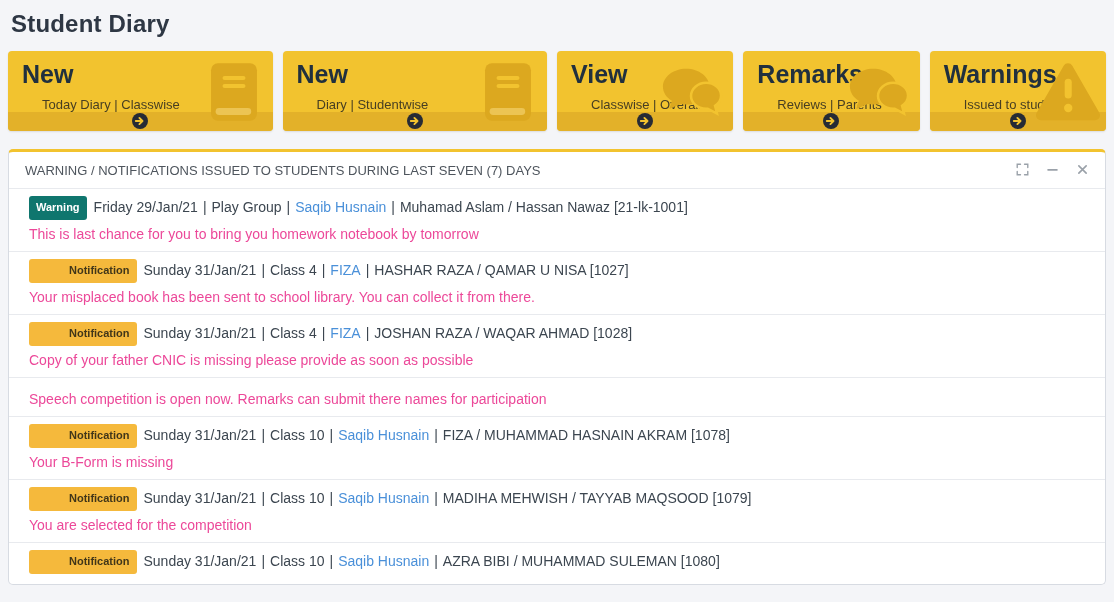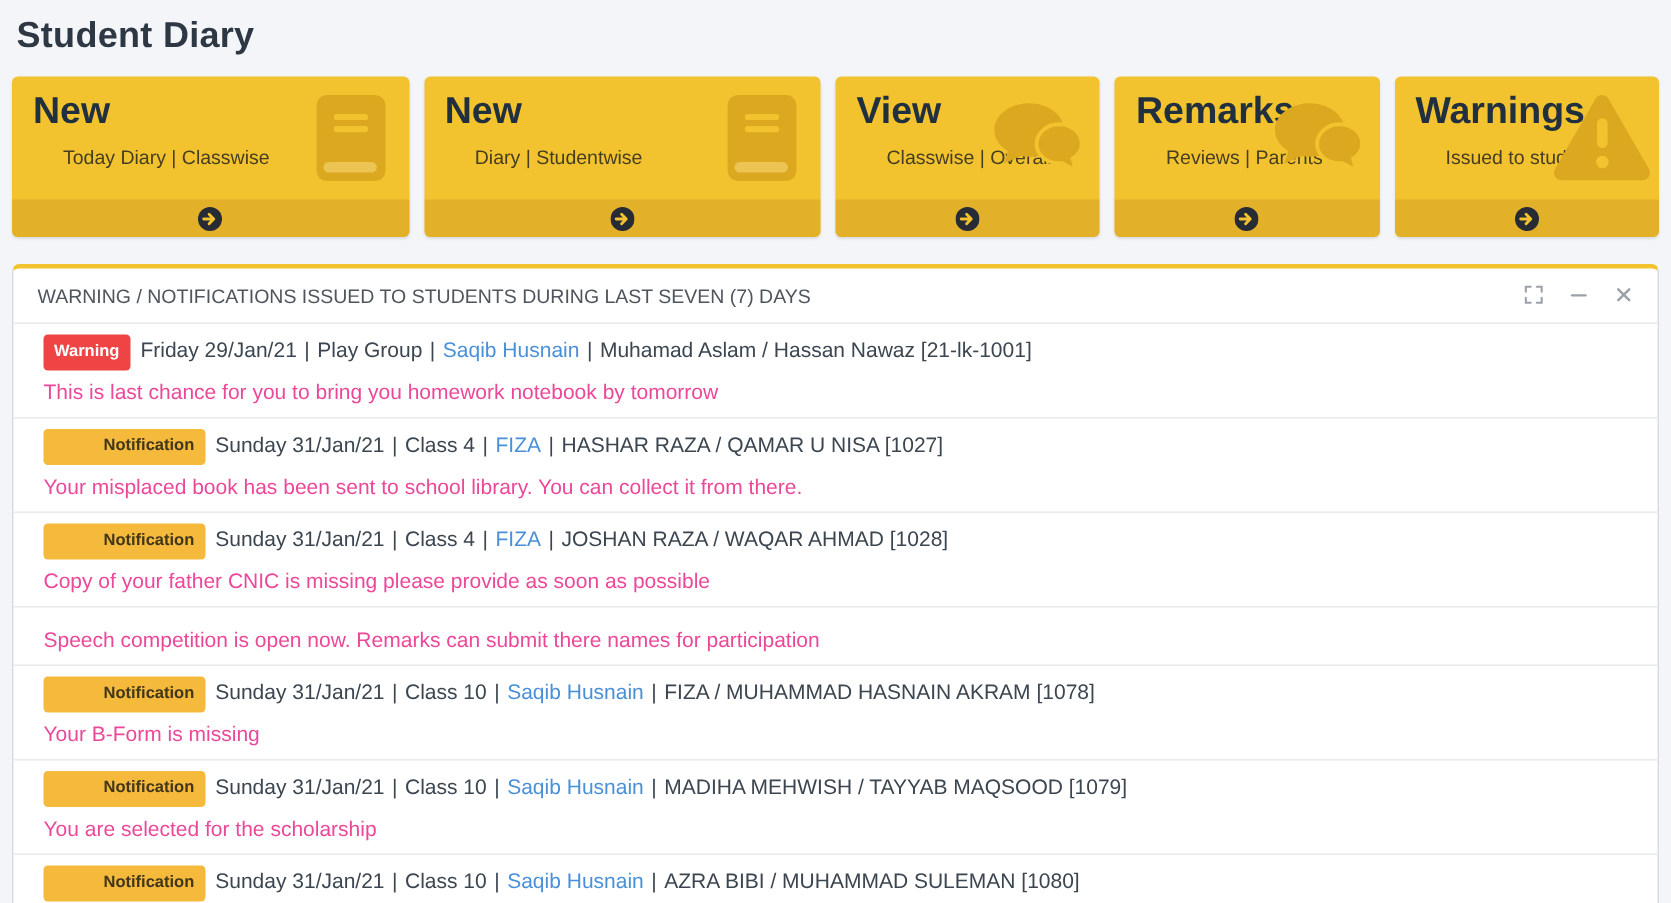--- a/index.html
+++ b/index.html
@@ -17,21 +17,21 @@
     color: #2e3744;
     margin: 2px 0 13px 3px;
     letter-spacing: .2px;
   }
 
   
   .cards-row { display: flex; gap: 10px; }
   .card {
     background: #F2C32F;
     border-radius: 4px;
-    height: 107px;
+    height: 80px;
     display: flex;
     flex-direction: column;
     overflow: hidden;
     box-shadow: 0 1px 2px rgba(0,0,0,.10);
     cursor: pointer;
   }
   .card.wide { flex: 3 1 0; }
   .card.narrow { flex: 2 1 0; }
   .card-body { flex: 1; position: relative; padding: 10px 14px 0 14px; }
   .card-title {
@@ -83,21 +83,21 @@
   .badge {
     display: inline-block;
     font-size: 11px;
     font-weight: bold;
     padding: 2px 7px 3px 7px;
     border-radius: 3px;
     margin-right: 7px;
     position: relative;
     top: -1px;
   }
-  .badge.warning { background: #ef4444; color: #ffffff; }
+  .badge.warning { background: #0f766e; color: #ffffff; }
   .badge.notification { background: #F5B93C; color: #413619; padding-left: 40px; }
   .sep { padding: 0 5px; color: #3c4650; }
   .link { color: #4A90D9; cursor: pointer; }
   .entry-msg { font-size: 14px; color: #ec4899; margin-top: 5px; }
 </style>
 </head>
 <body>
 
 <div class="page">
 
@@ -272,21 +272,21 @@
       <div class="entry-meta">
         <span class="badge notification">Notification</span><span>Sunday 31/Jan/21</span><span class="sep">|</span><span>Class 10</span><span class="sep">|</span><span class="link">Saqib Husnain</span><span class="sep">|</span><span>FIZA / MUHAMMAD HASNAIN AKRAM [1078]</span>
       </div>
       <div class="entry-msg">Your B-Form is missing</div>
     </div>
 
     <div class="entry">
       <div class="entry-meta">
         <span class="badge notification">Notification</span><span>Sunday 31/Jan/21</span><span class="sep">|</span><span>Class 10</span><span class="sep">|</span><span class="link">Saqib Husnain</span><span class="sep">|</span><span>MADIHA MEHWISH / TAYYAB MAQSOOD [1079]</span>
       </div>
-      <div class="entry-msg">You are selected for the scholarship</div>
+      <div class="entry-msg">You are selected for the competition</div>
     </div>
 
     <div class="entry">
       <div class="entry-meta">
         <span class="badge notification">Notification</span><span>Sunday 31/Jan/21</span><span class="sep">|</span><span>Class 10</span><span class="sep">|</span><span class="link">Saqib Husnain</span><span class="sep">|</span><span>AZRA BIBI / MUHAMMAD SULEMAN [1080]</span>
       </div>
 
     </div>
 
   </div>

